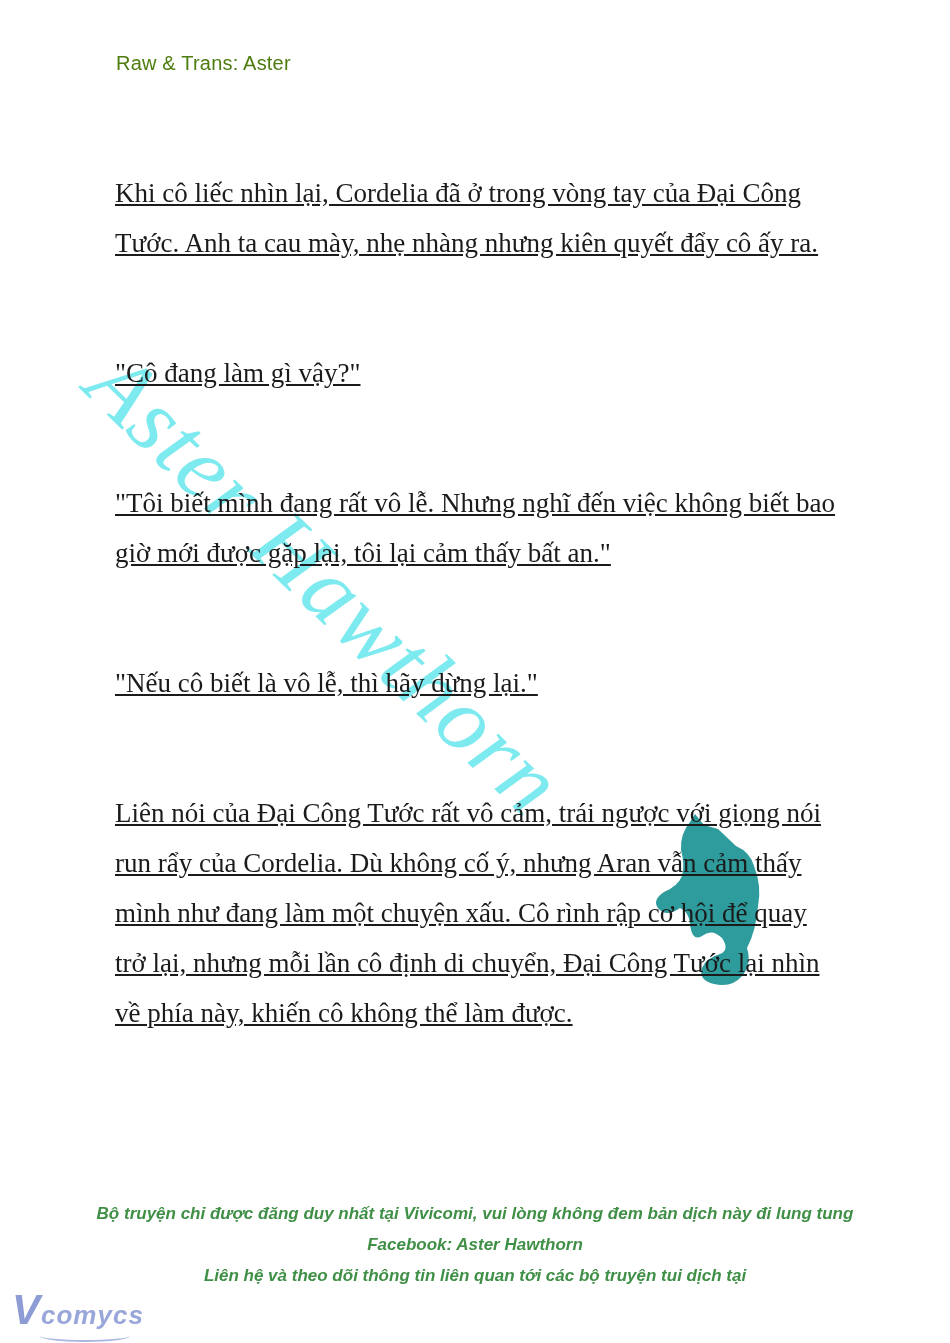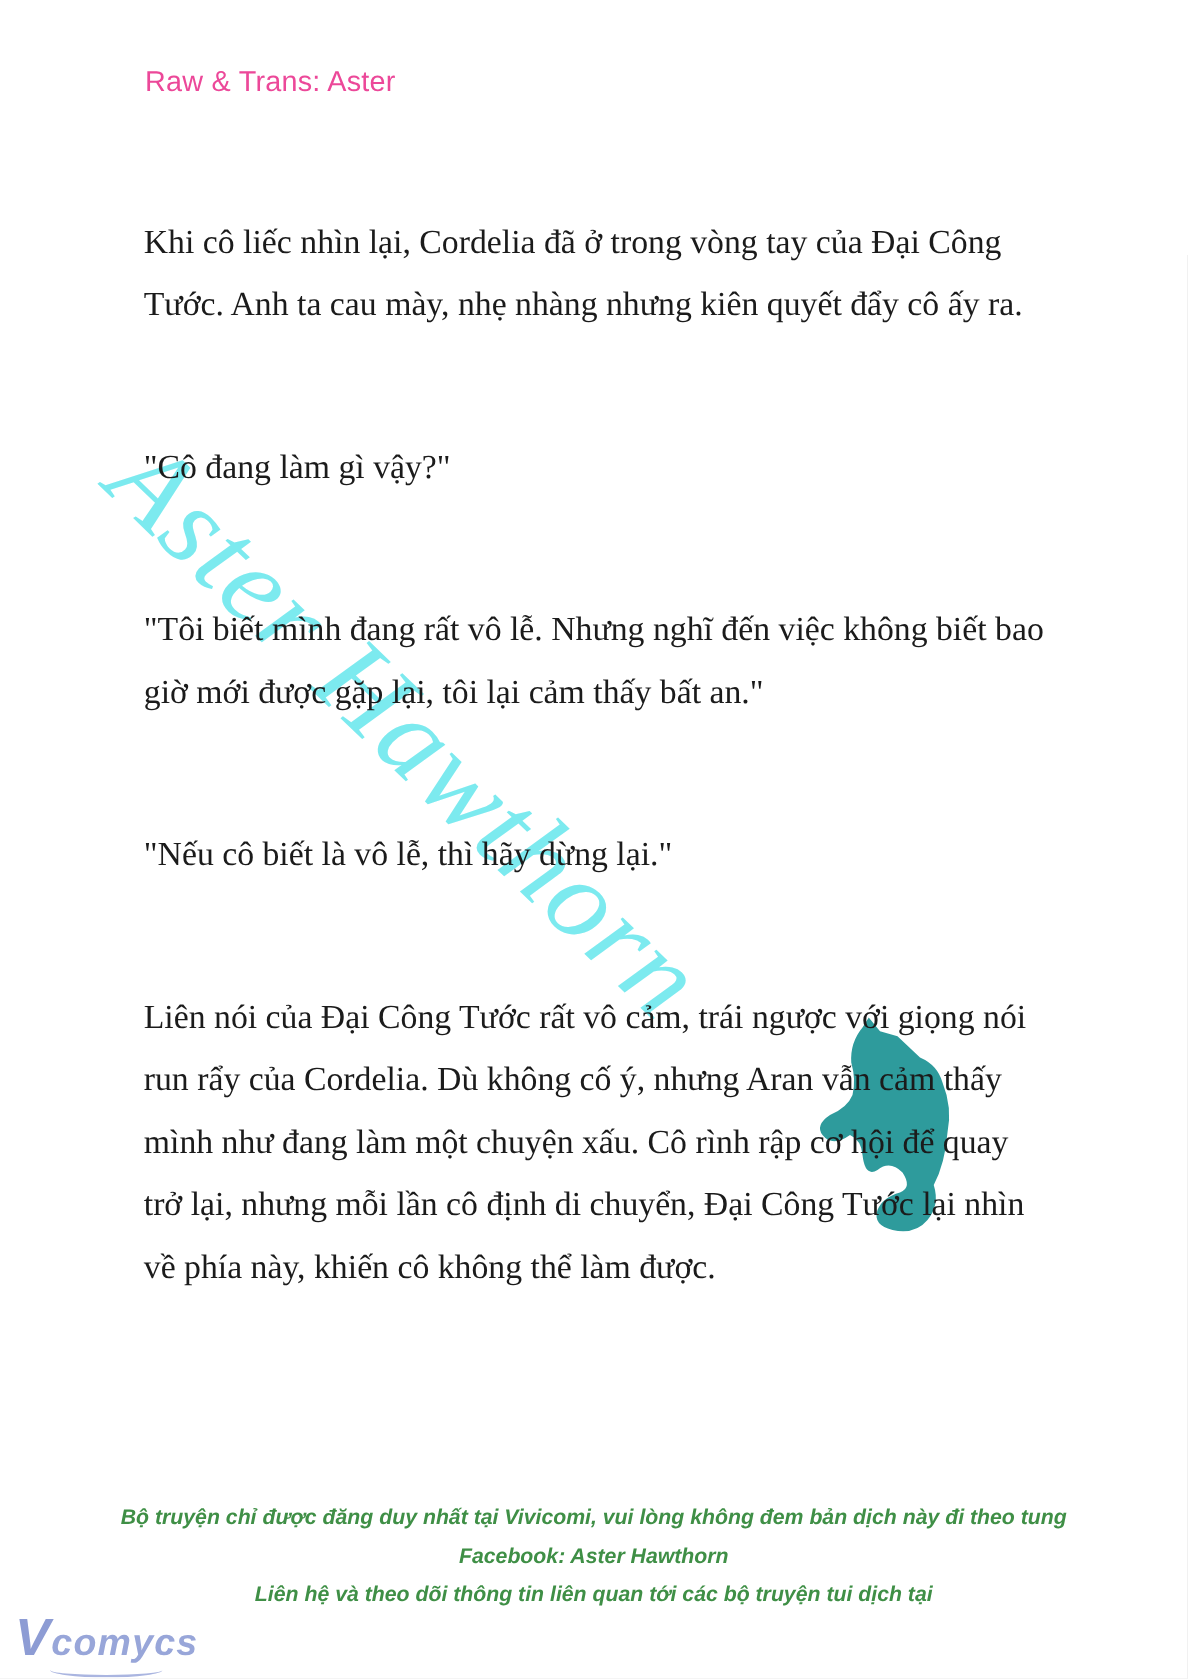--- a/index.html
+++ b/index.html
@@ -15,22 +15,22 @@
     overflow: hidden;
     font-family: "Liberation Serif", serif;
   }
 
   
   .credit {
     position: absolute;
     left: 116px;
     top: 52px;
     font-family: "Liberation Sans", sans-serif;
-    font-size: 23px;
-    color: #ec4899;
+    font-size: 20px;
+    color: #4d7c0f;
     letter-spacing: 0.2px;
     z-index: 3;
   }
 
   
   .watermark {
     position: absolute;
     left: 140px;
     top: 330px;
     transform: rotate(44deg);
@@ -59,20 +59,21 @@
     left: 115px;
     top: 168px;
     width: 728px;
     z-index: 2;
     font-size: 27px;
     line-height: 50px;
     color: #1b1b1b;
   }
   .content p {
     margin: 0 0 80px 0;
+    text-decoration: underline;
   }
 
   
   .notice {
     position: absolute;
     left: 0;
     top: 1198px;
     width: 950px;
     text-align: center;
     font-family: "Liberation Sans", sans-serif;
@@ -89,21 +90,21 @@
     position: absolute;
     left: 12px;
     top: 1286px;
     z-index: 3;
   }
   .brand-text {
     display: block;
     font-family: "Liberation Sans", sans-serif;
     font-style: italic;
     font-weight: bold;
-    font-size: 30px;
+    font-size: 26px;
     letter-spacing: 1px;
     color: #98a6d9;
   }
   .brand-text::first-letter {
     font-size: 42px;
     color: #8d9cd4;
   }
   .brand-flourish {
     display: block;
     width: 90px;
@@ -147,21 +148,21 @@
 
   <div class="content">
     <p>Khi cô liếc nhìn lại, Cordelia đã ở trong vòng tay của Đại Công Tước. Anh ta cau mày, nhẹ nhàng nhưng kiên quyết đẩy cô ấy ra.</p>
     <p>"Cô đang làm gì vậy?"</p>
     <p>"Tôi biết mình đang rất vô lễ. Nhưng nghĩ đến việc không biết bao giờ mới được gặp lại, tôi lại cảm thấy bất an."</p>
     <p>"Nếu cô biết là vô lễ, thì hãy dừng lại."</p>
     <p>Liên nói của Đại Công Tước rất vô cảm, trái ngược với giọng nói run rẩy của Cordelia. Dù không cố ý, nhưng Aran vẫn cảm thấy mình như đang làm một chuyện xấu. Cô rình rập cơ hội để quay trở lại, nhưng mỗi lần cô định di chuyển, Đại Công Tước lại nhìn về phía này, khiến cô không thể làm được.</p>
   </div>
 
   <div class="notice">
-    <div>Bộ truyện chỉ được đăng duy nhất tại Vivicomi, vui lòng không đem bản dịch này đi theo tung</div>
+    <div>Bộ truyện chỉ được đăng duy nhất tại Vivicomi, vui lòng không đem bản dịch này đi lung tung</div>
     <div>Facebook: Aster Hawthorn</div>
     <div>Liên hệ và theo dõi thông tin liên quan tới các bộ truyện tui dịch tại</div>
   </div>
 
   <div class="brand">
     <span class="brand-text">Vcomycs</span>
     <span class="brand-flourish"></span>
   </div>
 
 </div>

